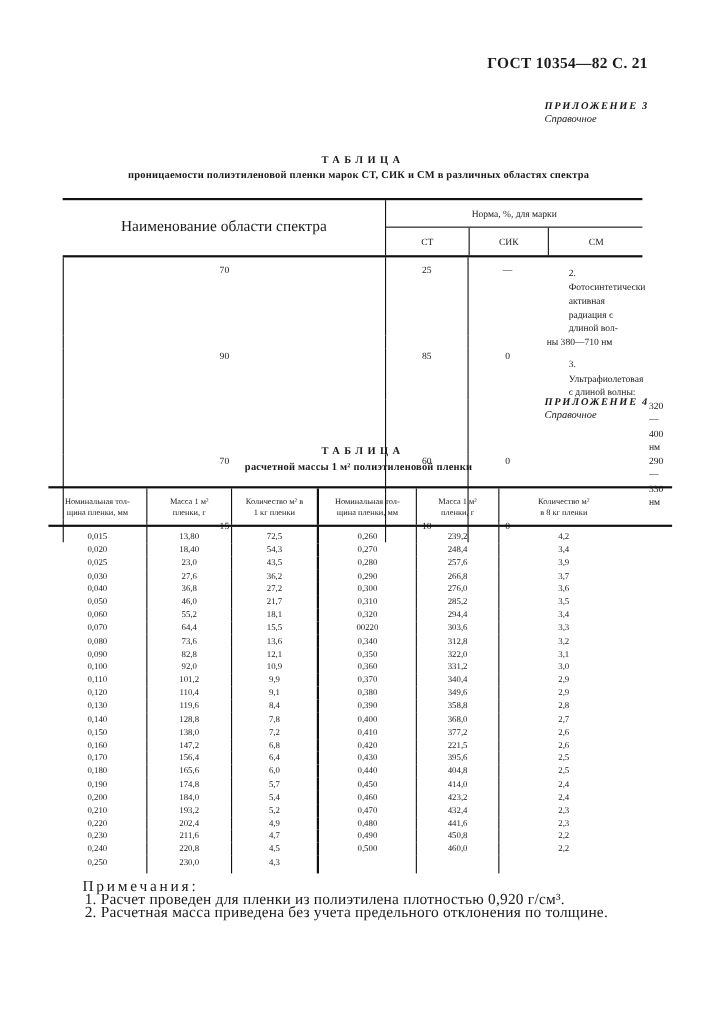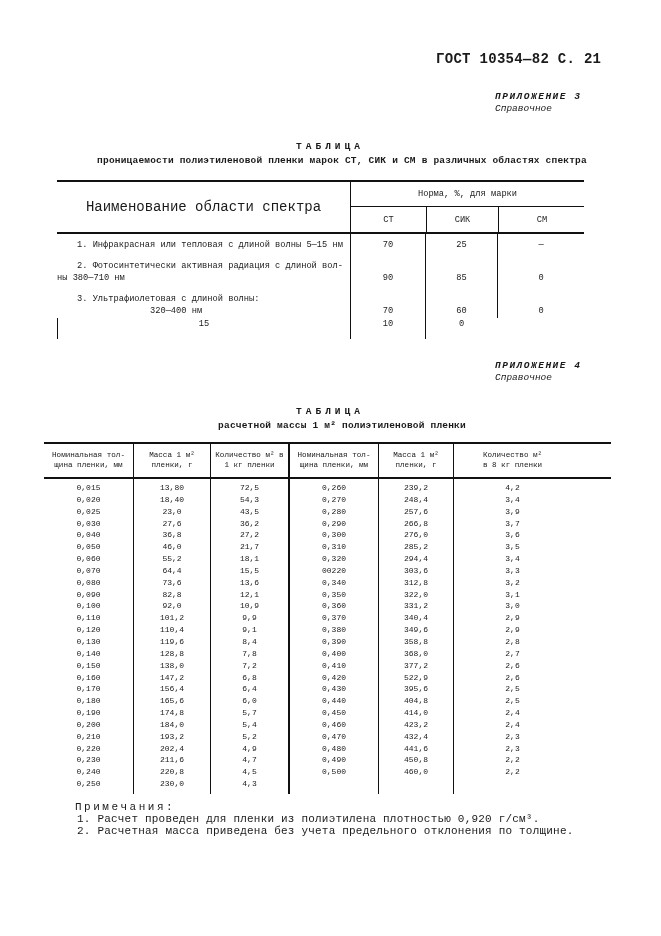--- a/index.html
+++ b/index.html
@@ -1,40 +1,40 @@
 <!DOCTYPE html>
 <html><head>
 <meta charset="utf-8">
 <style>
   * { margin:0; padding:0; box-sizing:border-box; }
   html,body { background:#fff; }
   #page {
     position:relative; width:661px; height:936px; background:#fff;
-    font-family:Liberation Mono, monospace; color:#1a1a1a;
+    font-family:Liberation Serif, serif; color:#1a1a1a;
     overflow:hidden;
   }
   
   .doc-header {
     position:absolute; top:51px; left:436px; width:160px;
     font-size:14px; font-weight:bold; text-align:center; letter-spacing:0.3px;
     white-space:nowrap;
   }
   .appendix { position:absolute; width:170px; }
   .appendix.a3 { top:91px; left:495px; }
   .appendix.a4 { top:360px; left:495px; }
   .appendix .ap-title { font-style:italic; font-weight:bold; font-size:9.5px; letter-spacing:1.5px; line-height:12px; white-space:nowrap; }
   .appendix .ap-note  { font-style:italic; font-size:9.5px; line-height:12px; }
 
   
   .tbl-title {
     position:absolute; left:40px; width:580px; text-align:center;
     font-weight:bold; font-size:9.5px; letter-spacing:4px; white-space:nowrap;
   }
   .tbl-subtitle {
-    position:absolute; left:52px; width:580px; text-align:center;
+    position:absolute; left:36px; width:580px; text-align:center;
     font-weight:bold; font-size:9.5px; letter-spacing:0.2px; white-space:nowrap;
   }
   .t1-title { top:141px; } .t1-subtitle { top:155px; }
   .t2-title { top:406px; } .t2-subtitle { top:420px; }
 
   
   .t1 { position:absolute; left:57px; top:180px; width:527px; }
   .t1-head { display:flex; border-top:2.5px solid #111; border-bottom:2px solid #111; }
   .t1-name-h {
     width:293px; height:50px; display:flex; align-items:center; justify-content:center;
@@ -73,21 +73,21 @@
   .t2-body { display:block; }
   .t2-row { display:grid; grid-template-columns:89px 77px 78px 90px 75px 158px; }
   .t2c { font-size:8px; line-height:11.85px; text-align:center; }
   .t2c + .t2c { border-left:1px solid #111; }
   .t2c.c4 { border-left:2.2px solid #111; }
   .t2c.c6 { padding-right:40px; }
   .t2-row:first-child .t2c { padding-top:3px; }
   .t2-row:last-child  .t2c { padding-bottom:4px; }
 
   
-  .notes { position:absolute; left:57px; top:801px; width:560px; font-size:11px; line-height:12px; }
+  .notes { position:absolute; left:57px; top:801px; width:560px; font-size:14px; line-height:12px; }
   .notes-heading { padding-left:18px; letter-spacing:2.5px; }
   .note-item { padding-left:20px; letter-spacing:0.2px; }
 </style>
 </head>
 <body>
 
 <div id="page">
 
   <div class="doc-header">ГОСТ 10354—82 С. 21</div>
 
@@ -105,21 +105,20 @@
       <div class="t1-group">
         <div class="t1-group-title">Норма, %, для марки</div>
         <div class="t1-grades">
           <div class="t1-grade">СТ</div>
           <div class="t1-grade">СИК</div>
           <div class="t1-grade">СМ</div>
         </div>
       </div>
     </div>
     <div class="t1-body">
-      <div class="t1c n ind1 pt1">1.  Инфракрасная или тепловая с длиной волны 5—15 нм</div>
       <div class="t1c v pt1">70</div>
       <div class="t1c v pt1">25</div>
       <div class="t1c v pt1">—</div>
 
       <div class="t1c n ind1 g">2.  Фотосинтетически активная радиация с длиной вол-</div>
       <div class="t1c v g"></div>
       <div class="t1c v g"></div>
       <div class="t1c v g"></div>
 
       <div class="t1c n">ны 380—710 нм</div>
@@ -130,20 +129,21 @@
       <div class="t1c n ind1 g">3.  Ультрафиолетовая с длиной волны:</div>
       <div class="t1c v g"></div>
       <div class="t1c v g"></div>
       <div class="t1c v g"></div>
 
       <div class="t1c n ind2">320—400 нм</div>
       <div class="t1c v">70</div>
       <div class="t1c v">60</div>
       <div class="t1c v">0</div>
 
+      <div class="t1c n ind2 pb">290—330 нм</div>
       <div class="t1c v pb">15</div>
       <div class="t1c v pb">10</div>
       <div class="t1c v pb">0</div>
     </div>
   </div>
 
   <div class="appendix a4">
     <div class="ap-title">ПРИЛОЖЕНИЕ 4</div>
     <div class="ap-note">Справочное</div>
   </div>
@@ -294,21 +294,21 @@
         <div class="t2c c3">7,2</div>
         <div class="t2c c4">0,410</div>
         <div class="t2c c5">377,2</div>
         <div class="t2c c6">2,6</div>
       </div>
         <div class="t2-row">
         <div class="t2c c1">0,160</div>
         <div class="t2c c2">147,2</div>
         <div class="t2c c3">6,8</div>
         <div class="t2c c4">0,420</div>
-        <div class="t2c c5">522,9</div>
+        <div class="t2c c5">221,5</div>
         <div class="t2c c6">2,6</div>
       </div>
         <div class="t2-row">
         <div class="t2c c1">0,170</div>
         <div class="t2c c2">156,4</div>
         <div class="t2c c3">6,4</div>
         <div class="t2c c4">0,430</div>
         <div class="t2c c5">395,6</div>
         <div class="t2c c6">2,5</div>
       </div>

